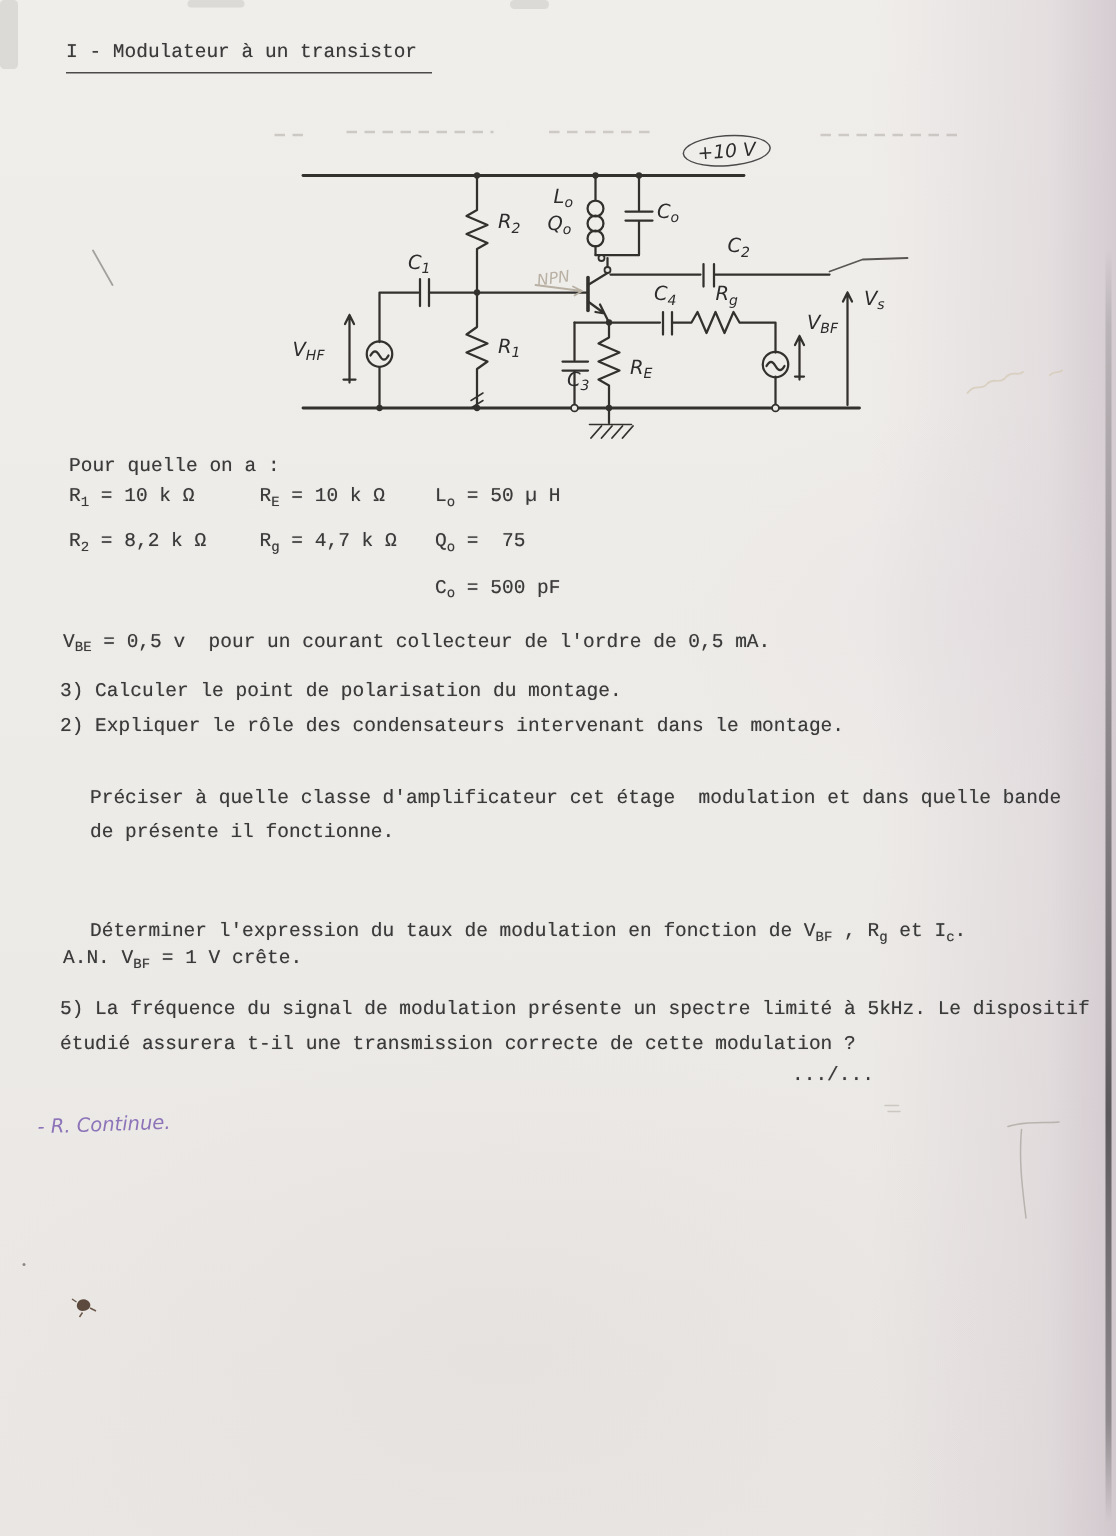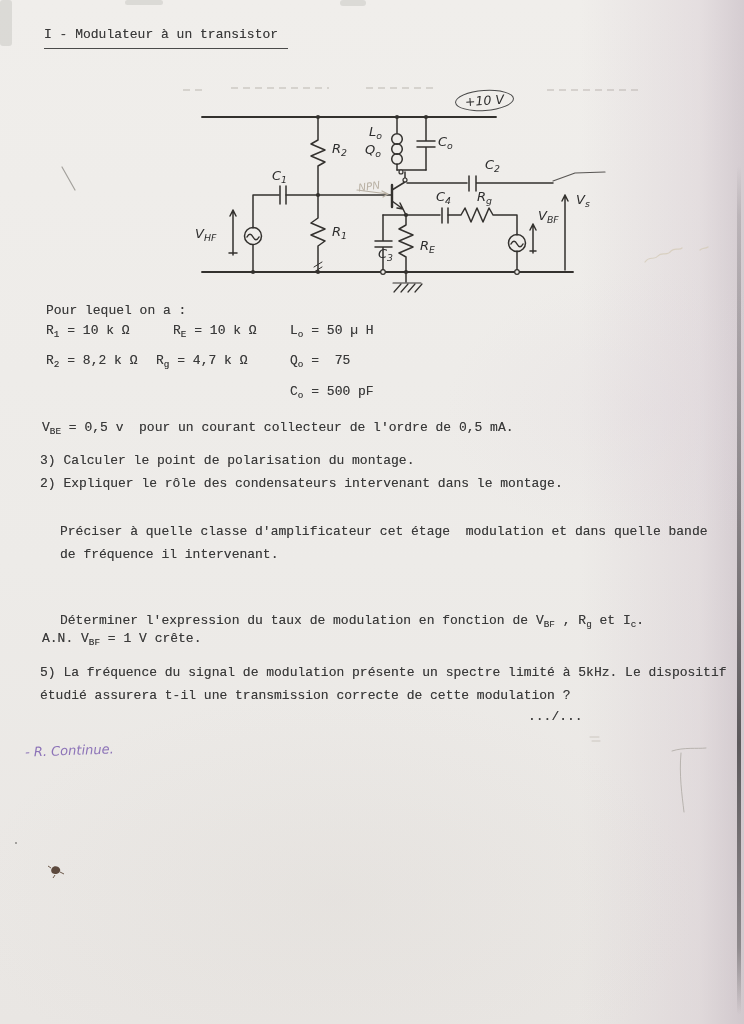--- a/index.html
+++ b/index.html
@@ -157,35 +157,35 @@
   <span class="hw" style="left:436px;top:189px">C<sub>4</sub></span>
   <span class="hw" style="left:477px;top:189px">R<sub>g</sub></span>
   <span class="hw faint" style="left:358px;top:180px">NPN</span>
   <span class="hw" style="left:332px;top:224px">R<sub>1</sub></span>
   <span class="hw" style="left:378px;top:246px">C<sub>3</sub></span>
   <span class="hw" style="left:420px;top:238px">R<sub>E</sub></span>
   <span class="hw" style="left:195px;top:226px">V<sub>HF</sub></span>
   <span class="hw" style="left:538px;top:208px">V<sub>BF</sub></span>
   <span class="hw" style="left:576px;top:192px">V<sub>s</sub></span>
 
-  <div class="tline" style="left:46px;top:302px">Pour lequel on a :</div>
+  <div class="tline" style="left:46px;top:302px">Pour quelle on a :</div>
   <div class="tline" style="left:46px;top:322px">R<sub>1</sub> = 10 k Ω</div>
   <div class="tline" style="left:173px;top:322px">R<sub>E</sub> = 10 k Ω</div>
   <div class="tline" style="left:290px;top:322px">L<sub>o</sub> = 50 µ H</div>
   <div class="tline" style="left:46px;top:352px">R<sub>2</sub> = 8,2 k Ω</div>
-  <div class="tline" style="left:156px;top:352px">R<sub>g</sub> = 4,7 k Ω</div>
+  <div class="tline" style="left:173px;top:352px">R<sub>g</sub> = 4,7 k Ω</div>
   <div class="tline" style="left:290px;top:352px">Q<sub>o</sub> =  75</div>
   <div class="tline" style="left:290px;top:383px">C<sub>o</sub> = 500 pF</div>
 
   <div class="tline" style="left:42px;top:419px">V<sub>BE</sub> = 0,5 v  pour un courant collecteur de l'ordre de 0,5 mA.</div>
 
   <div class="tline" style="left:40px;top:452px">3) Calculer le point de polarisation du montage.</div>
   <div class="tline" style="left:40px;top:475px">2) Expliquer le rôle des condensateurs intervenant dans le montage.</div>
   <div class="tline" style="left:60px;top:523px">Préciser à quelle classe d'amplificateur cet étage  modulation et dans quelle bande</div>
-  <div class="tline" style="left:60px;top:546px">de fréquence il intervenant.</div>
+  <div class="tline" style="left:60px;top:546px">de présente il fonctionne.</div>
   <div class="tline" style="left:60px;top:612px">Déterminer l'expression du taux de modulation en fonction de V<sub>BF</sub> , R<sub>g</sub> et I<sub>c</sub>.</div>
   <div class="tline" style="left:42px;top:630px">A.N. V<sub>BF</sub> = 1 V crête.</div>
   <div class="tline" style="left:40px;top:664px">5) La fréquence du signal de modulation présente un spectre limité à 5kHz. Le dispositif</div>
   <div class="tline" style="left:40px;top:687px">étudié assurera t-il une transmission correcte de cette modulation ?</div>
 
   <div class="tline" style="left:528px;top:708px">.../...</div>
 
   <div class="note" style="left:25px;top:743px">- R. Continue.</div>
 
   <div class="edge-shadow"></div>

